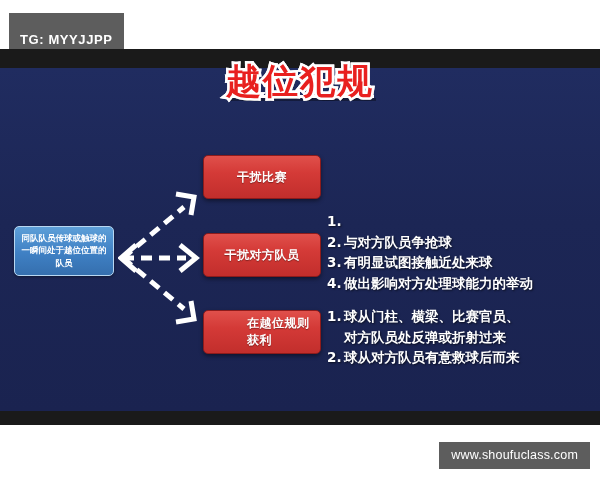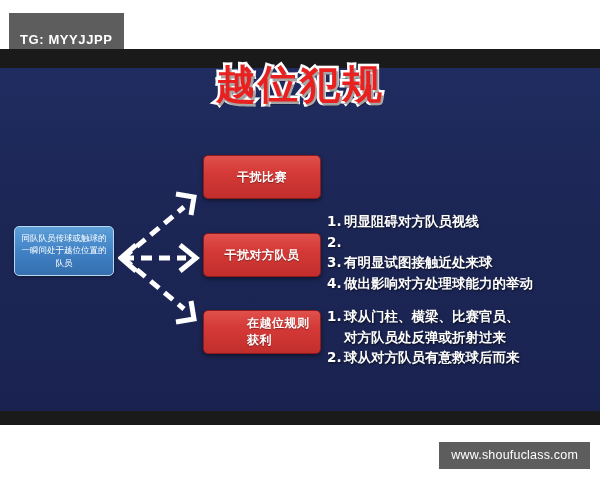--- a/index.html
+++ b/index.html
@@ -68,30 +68,31 @@
   }
 
   
   #main-title {
     position: absolute;
     left: 0;
     top: -4px;
     width: 600px;
     text-align: center;
     font-family: "DejaVu Sans", "Liberation Sans", sans-serif;
-    font-size: 40px;
+    font-size: 35px;
     font-weight: bold;
     color: #e8201f;
     letter-spacing: 2px;
     line-height: 1;
     -webkit-text-stroke: 5px #ffffff;
     paint-order: stroke fill;
     text-shadow:
       2px 3px 0 rgba(0,0,0,0.35);
     white-space: nowrap;
+    text-decoration: underline;
   }
 
   
   #cfa-logo {
     position: absolute;
     right: 18px;
     top: 22px;
     font-family: "Liberation Sans", sans-serif;
     font-size: 26px;
     font-weight: bold;
@@ -112,21 +113,21 @@
     top: 158px;
     width: 100px;
     box-sizing: border-box;
     padding: 5px 4px 6px 4px;
     border: 1px solid #b8d7f2;
     border-radius: 5px;
     background: linear-gradient(180deg, #5d9fd8 0%, #3f80c4 55%, #356fae 100%);
     color: #ffffff;
     font-family: "DejaVu Sans", sans-serif;
     font-size: 8.5px;
-    font-weight: normal;
+    font-weight: bold;
     line-height: 1.45;
     text-align: center;
     box-shadow: 0 1px 3px rgba(0,0,0,0.4);
   }
 
   
   #arrows {
     position: absolute;
     left: 118px;
     top: 115px;
@@ -247,24 +248,24 @@
     <div class="red-box" id="red-box-1">
       <span>干扰对方队员</span>
     </div>
     <div class="red-box" id="red-box-2">
       <span>在越位规则获利</span>
     </div>
 
     <div class="detail-list" id="detail-list-0">
       <div class="li">
         <span class="num">1.</span>
-        <span class="txt">明显阻碍对方队员视线</span>
       </div>
       <div class="li">
         <span class="num">2.</span>
+        <span class="txt">与对方队员争抢球</span>
       </div>
       <div class="li">
         <span class="num">3.</span>
         <span class="txt">有明显试图接触近处来球</span>
       </div>
       <div class="li">
         <span class="num">4.</span>
         <span class="txt">做出影响对方处理球能力的举动</span>
       </div>
     </div>

